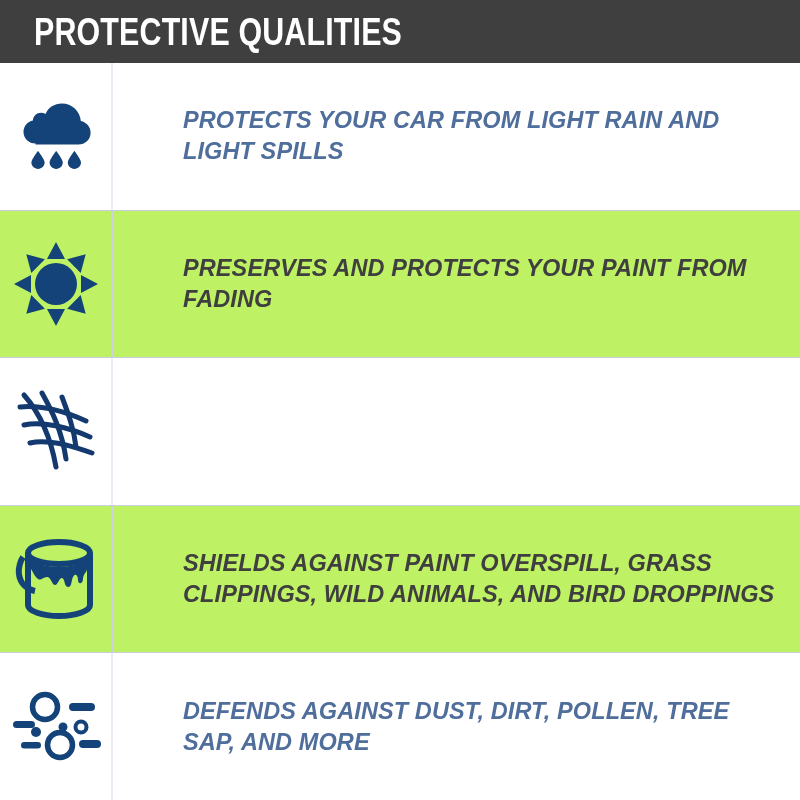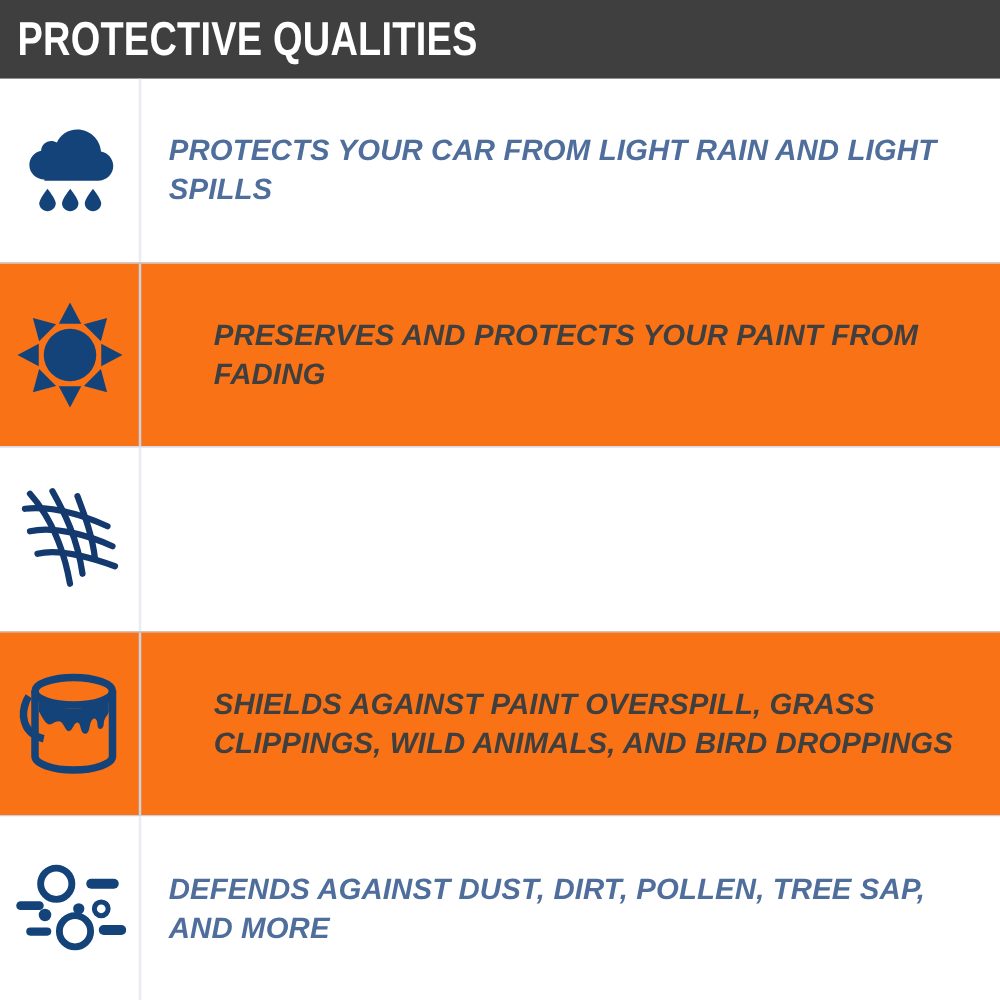--- a/index.html
+++ b/index.html
@@ -22,21 +22,21 @@
     box-sizing: border-box;
   }
 
   
   .header {
     height: 63px;
     min-height: 63px;
     background: #3f3f3f;
     display: flex;
     align-items: center;
-    padding-left: 14px;
+    padding-left: 34px;
     box-sizing: border-box;
   }
   .header-title {
     color: #ffffff;
     font-size: 38px;
     line-height: 38px;
     font-weight: bold;
     letter-spacing: 0.2px;
     text-transform: uppercase;
     transform: scaleX(0.80);
@@ -52,21 +52,21 @@
     flex-direction: column;
   }
   .row {
     flex: 1 1 0;
     display: flex;
     align-items: stretch;
     position: relative;
     box-sizing: border-box;
   }
   .row.light { background: #ffffff; }
-  .row.tint  { background: #f97316; gap: 36px; }
+  .row.tint  { background: #bef264; }
 
   .row.tint + .row.light,
   .row.light + .row.tint,
   .row + .row { border-top: 1px solid #c9cfda; }
 
   .icon-cell {
     width: 113px;
     min-width: 113px;
     display: flex;
     align-items: center;
@@ -87,20 +87,21 @@
   }
   .row-text {
     font-size: 23.5px;
     line-height: 31px;
     font-weight: bold;
     font-style: italic;
     text-transform: uppercase;
     letter-spacing: 0.1px;
     font-family: "Liberation Sans", sans-serif;
     max-width: 640px;
+    margin-left: 48px;
   }
   .row-text.blue { color: #4f6e9c; }
   .row-text.dark { color: #3f3f3f; }
 </style>
 </head>
 <body>
 
 <div class="infographic">
 
   <div class="header">

